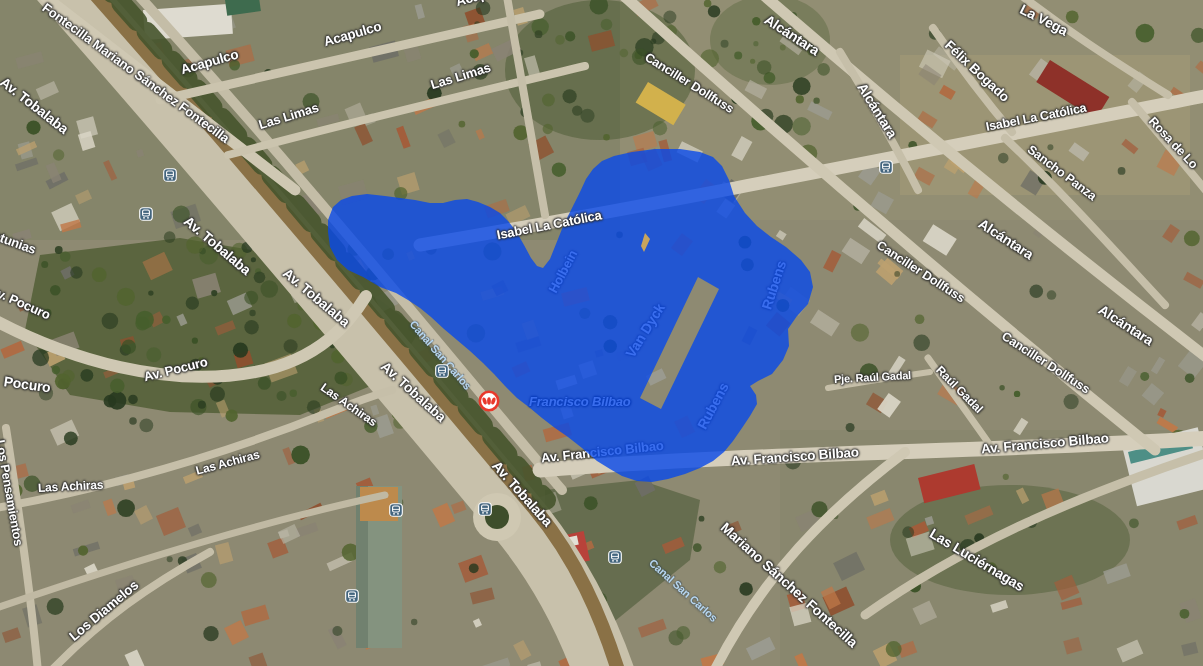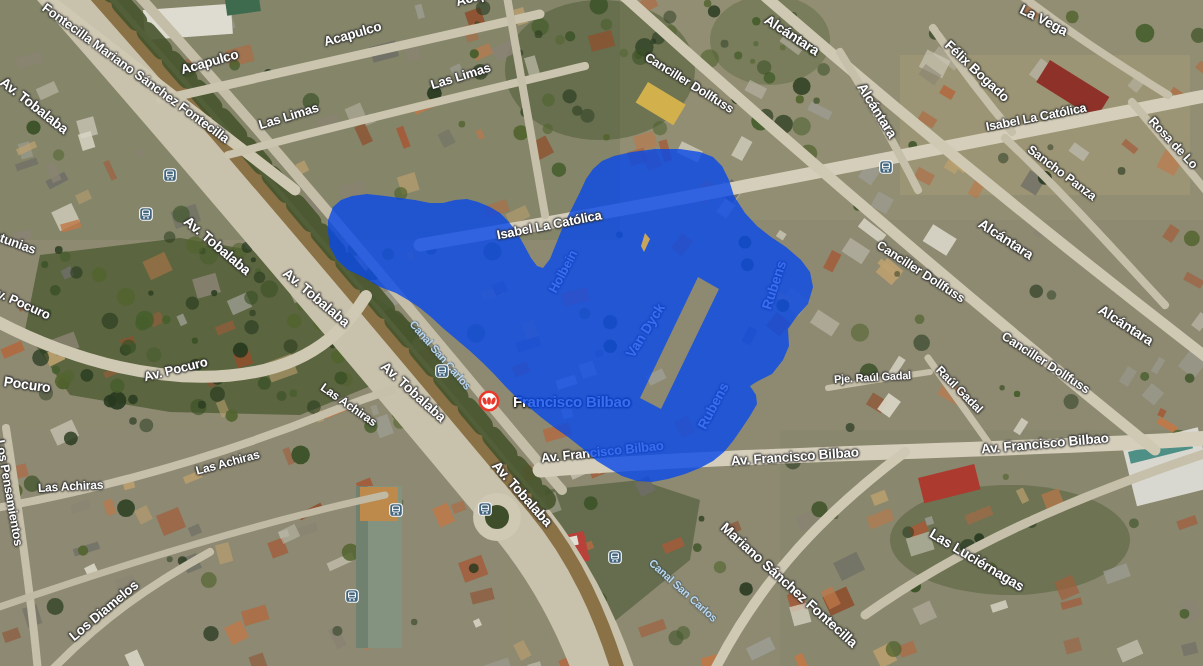--- a/index.html
+++ b/index.html
@@ -583,21 +583,21 @@
       <circle cx="497" cy="517" r="12" fill="#3e4e2b"></circle>
     </g>
   </svg>
 
   <div id="labels-under" class="layer">
       <div class="maplabel style-street" style="left: 552px; top: 292px; font-size: 13px; transform: translateY(-50%) rotate(-62deg);">Holbein</div>
       <div class="maplabel style-street" style="left: 629px; top: 356px; font-size: 14px; transform: translateY(-50%) rotate(-58deg);">Van Dyck</div>
       <div class="maplabel style-street" style="left: 766px; top: 309px; font-size: 14px; transform: translateY(-50%) rotate(-72deg);">Rubens</div>
       <div class="maplabel style-street" style="left: 701px; top: 428px; font-size: 14px; transform: translateY(-50%) rotate(-62deg);">Rubens</div>
       <div class="maplabel style-street" style="left: 541px; top: 458px; font-size: 13px; transform: translateY(-50%) rotate(-6deg);">Av. Francisco Bilbao</div>
-      <div class="maplabel style-station" style="left: 513px; top: 401px; font-size: 15px; transform: translateY(-50%) rotate(0deg);">Francisco Bilbao</div>
+      <div class="maplabel style-station" style="left: 529px; top: 401px; font-size: 13px; transform: translateY(-50%) rotate(0deg); font-style: italic;">Francisco Bilbao</div>
     </div>
 
   <svg id="overlay-svg" width="1203" height="666" viewBox="0 0 1203 666">
     <path id="region-path" fill-rule="evenodd" d="M328,232 L 328,220 L 333,207 L 341,200 L 352,196 L 367,194 L 385,196 L 400,198 L 415,200 L 430,203 L 443,203 L 455,200 L 467,199 L 478,202 L 490,207 L 500,213 L 508,221 L 516,231 L 524,245 L 531,258 L 537,266 L 543,268 L 550,259 L 556,244 L 562,229 L 568,216 L 574,204 L 580,192 L 586,179 L 593,169 L 602,161 L 614,156 L 632,152 L 655,149 L 680,149 L 700,152 L 713,157 L 722,166 L 729,180 L 734,196 L 745,213 L 757,226 L 771,237 L 786,247 L 801,260 L 810,272 L 813,287 L 808,304 L 797,316 L 788,329 L 789,346 L 783,360 L 772,374 L 758,381 L 750,386 L 756,395 L 757,404 L 750,416 L 742,428 L 733,441 L 724,452 L 713,461 L 700,468 L 685,474 L 668,479 L 652,482 L 637,481 L 622,476 L 610,469 L 597,461 L 582,448 L 568,437 L 555,428 L 542,418 L 530,408 L 517,398 L 505,386 L 494,374 L 483,363 L 470,351 L 457,340 L 444,329 L 431,317 L 420,308 L 408,300 L 396,293 L 380,287 L 363,277 L 348,270 L 337,260 L 330,247 Z M698,277 L 719,289 L 661,409 L 640,398 Z" fill="#0848ea" opacity="0.8"></path>
     <path id="sliver-path" d="M645,233 L 650,239 L 644,252 L 641,246 Z" fill="#c8a55e"></path>
   </svg>
 
   <div id="labels-over" class="layer">
     <div id="metro-icon" style="left: 478px; top: 390px;">
       <svg width="22" height="22" viewBox="0 0 22 22">

